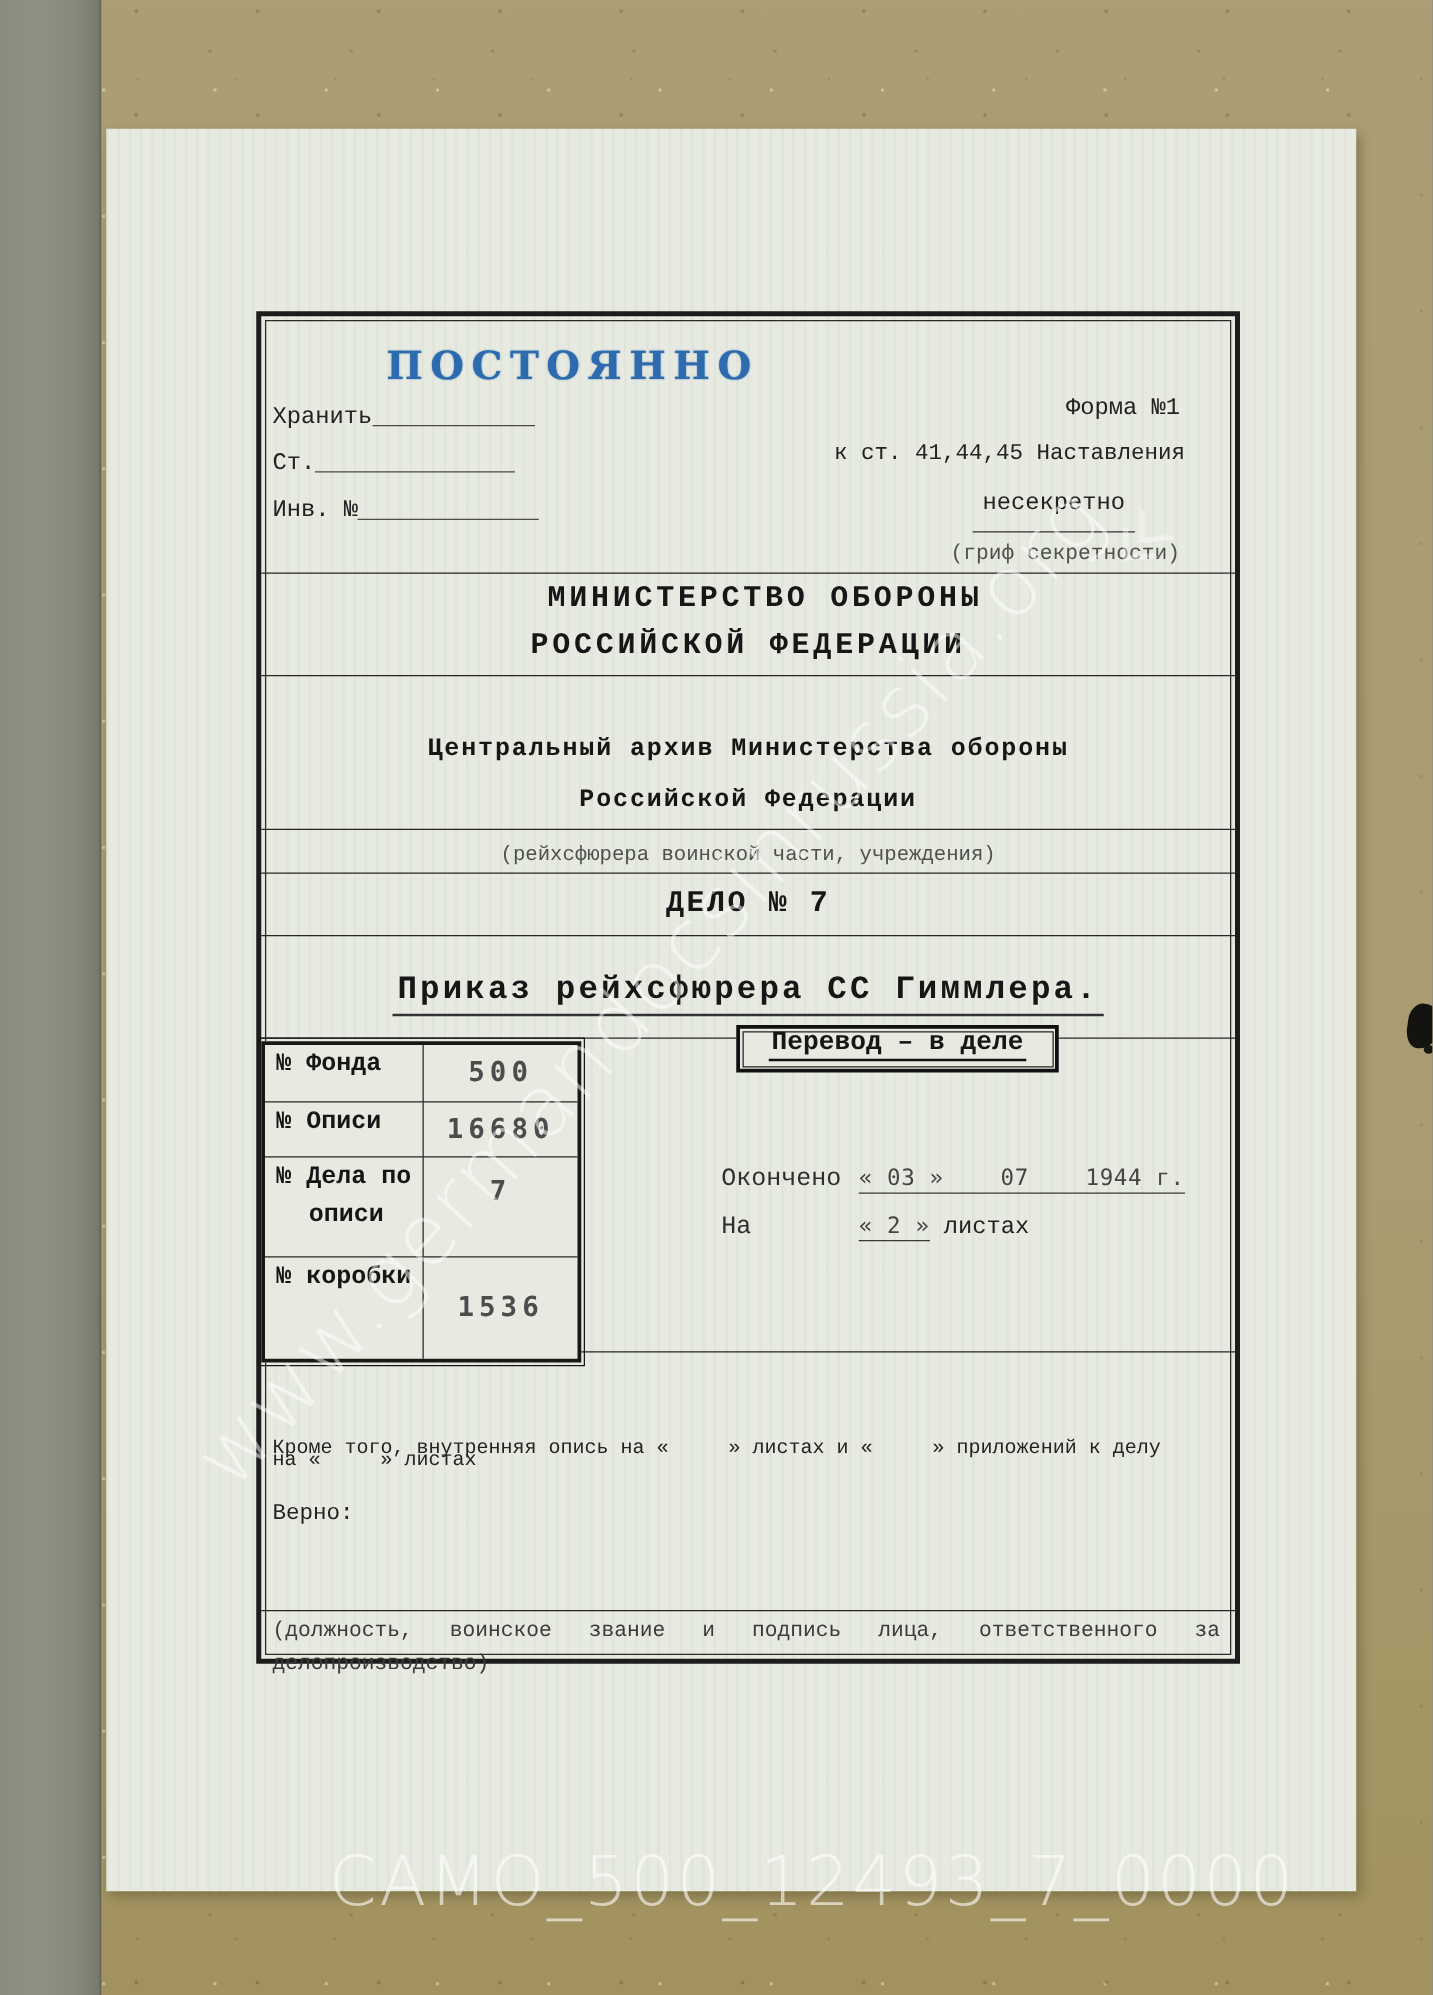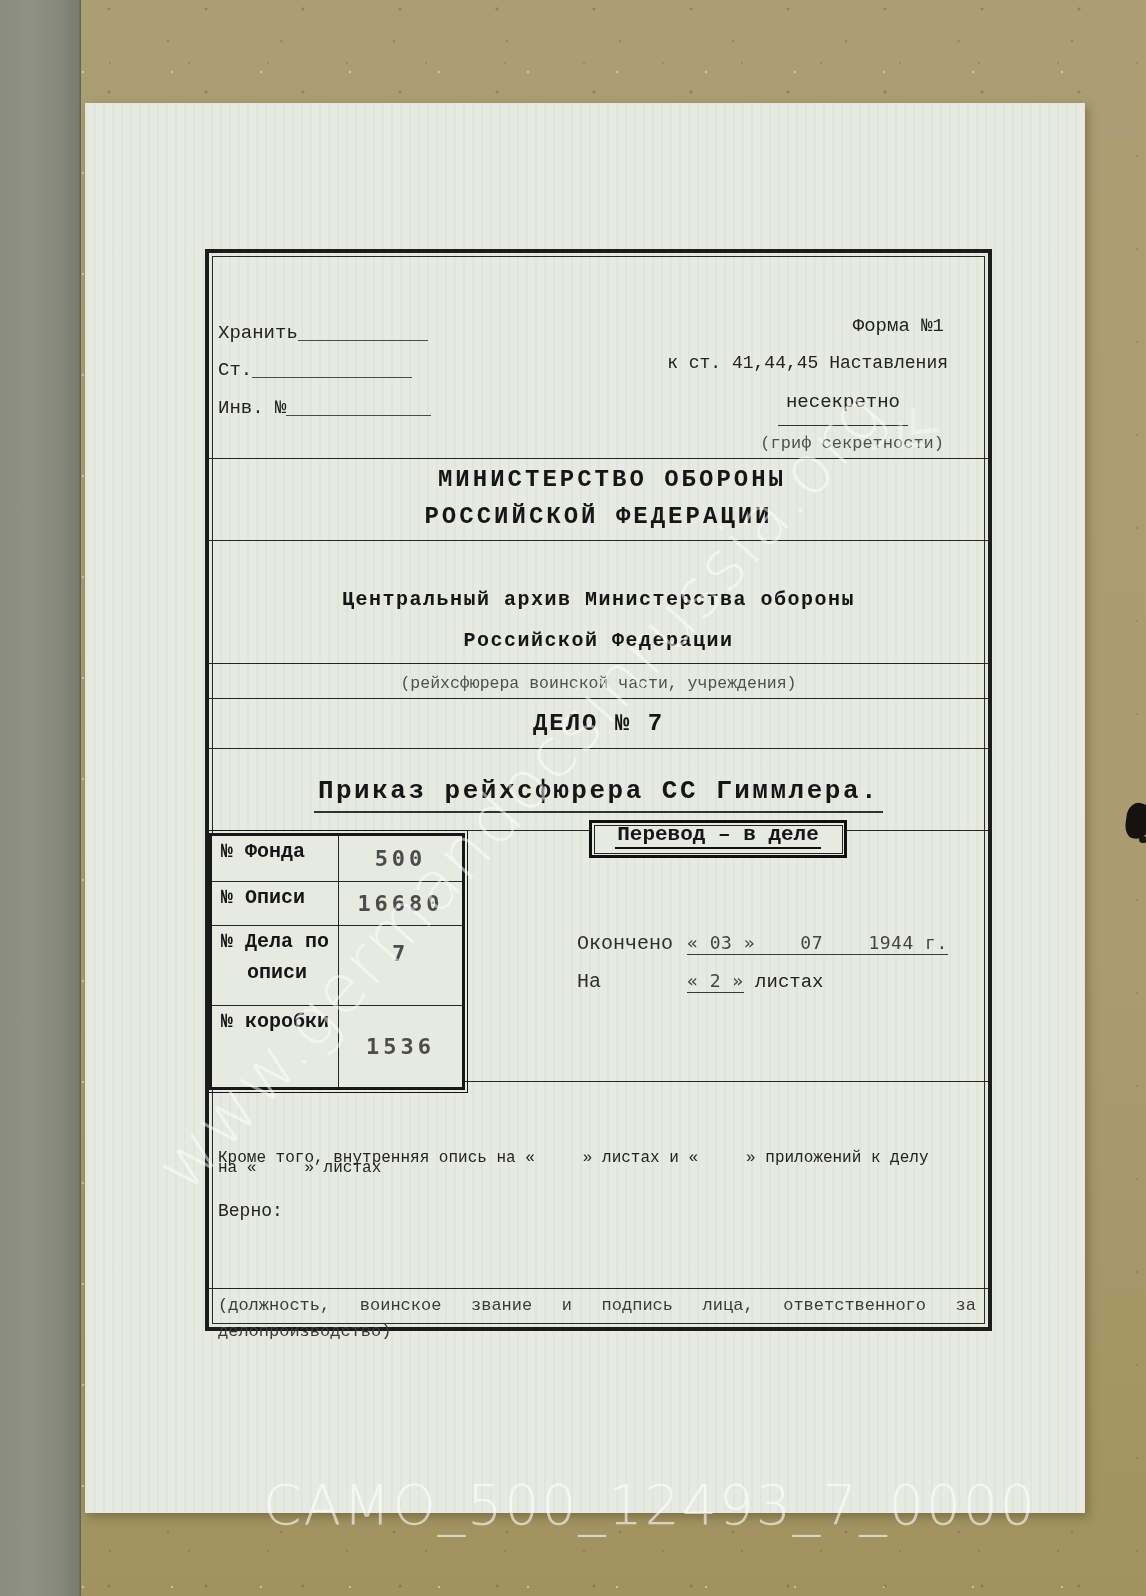--- a/index.html
+++ b/index.html
@@ -110,20 +110,21 @@
 
       <div class="divider" style="top:205px"></div>
       <div class="divider" style="top:287px"></div>
       <div class="divider" style="top:410px"></div>
       <div class="divider" style="top:445px"></div>
       <div class="divider" style="top:495px"></div>
       <div class="divider" style="top:577px"></div>
       <div class="divider" style="top:828px"></div>
       <div class="divider" style="top:1035px"></div>
 
+      <div class="abs stamp" style="left:100px; top:22px;">ПОСТОЯННО</div>
 
       <div class="abs tw" style="left:9px; top:65px; font-size:19px;">
         <span>Хранить</span><span class="blank" style="width:130px;"></span>
       </div>
       <div class="abs tw" style="right:44px; top:62px; font-size:19px;">Форма №1</div>
 
       <div class="abs tw" style="left:9px; top:102px; font-size:19px;">
         <span>Ст.</span><span class="blank" style="width:160px;"></span>
       </div>
       <div class="abs tw" style="right:40px; top:100px; font-size:18px;margin-left:44px;">к ст. 41,44,45 Наставления</div>

